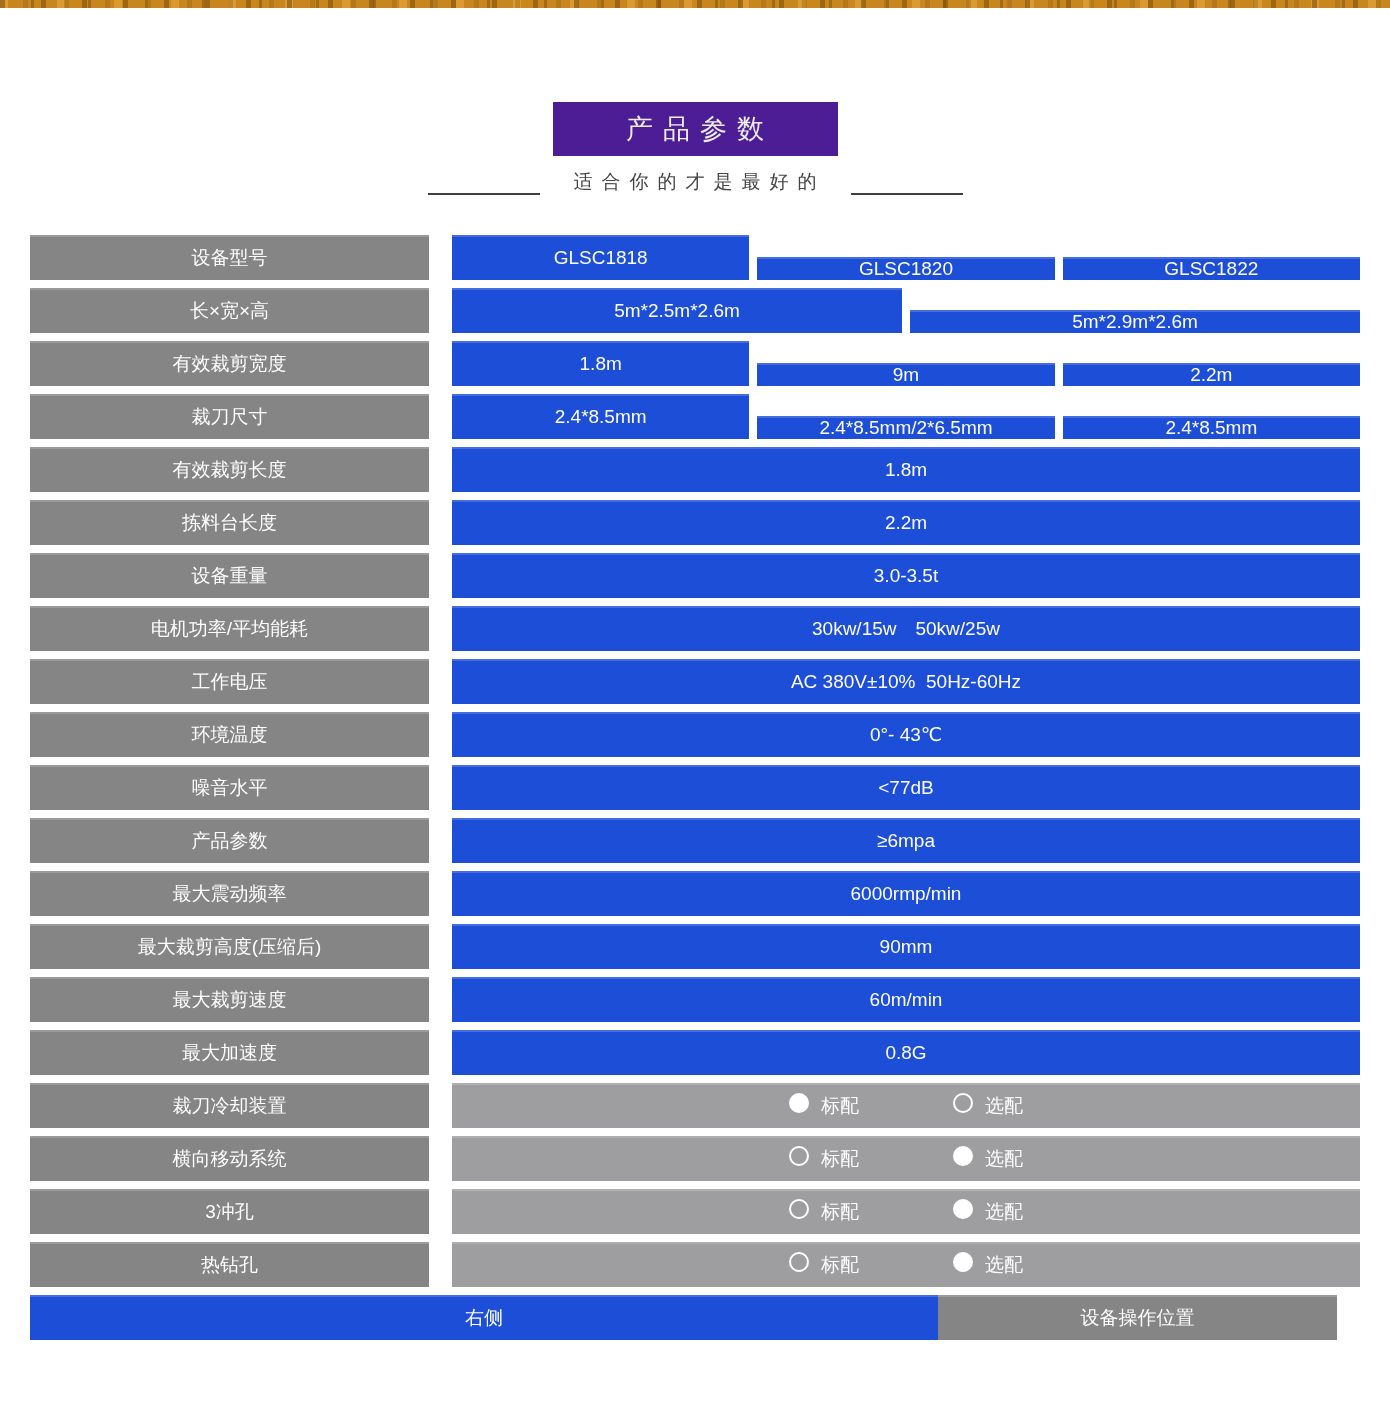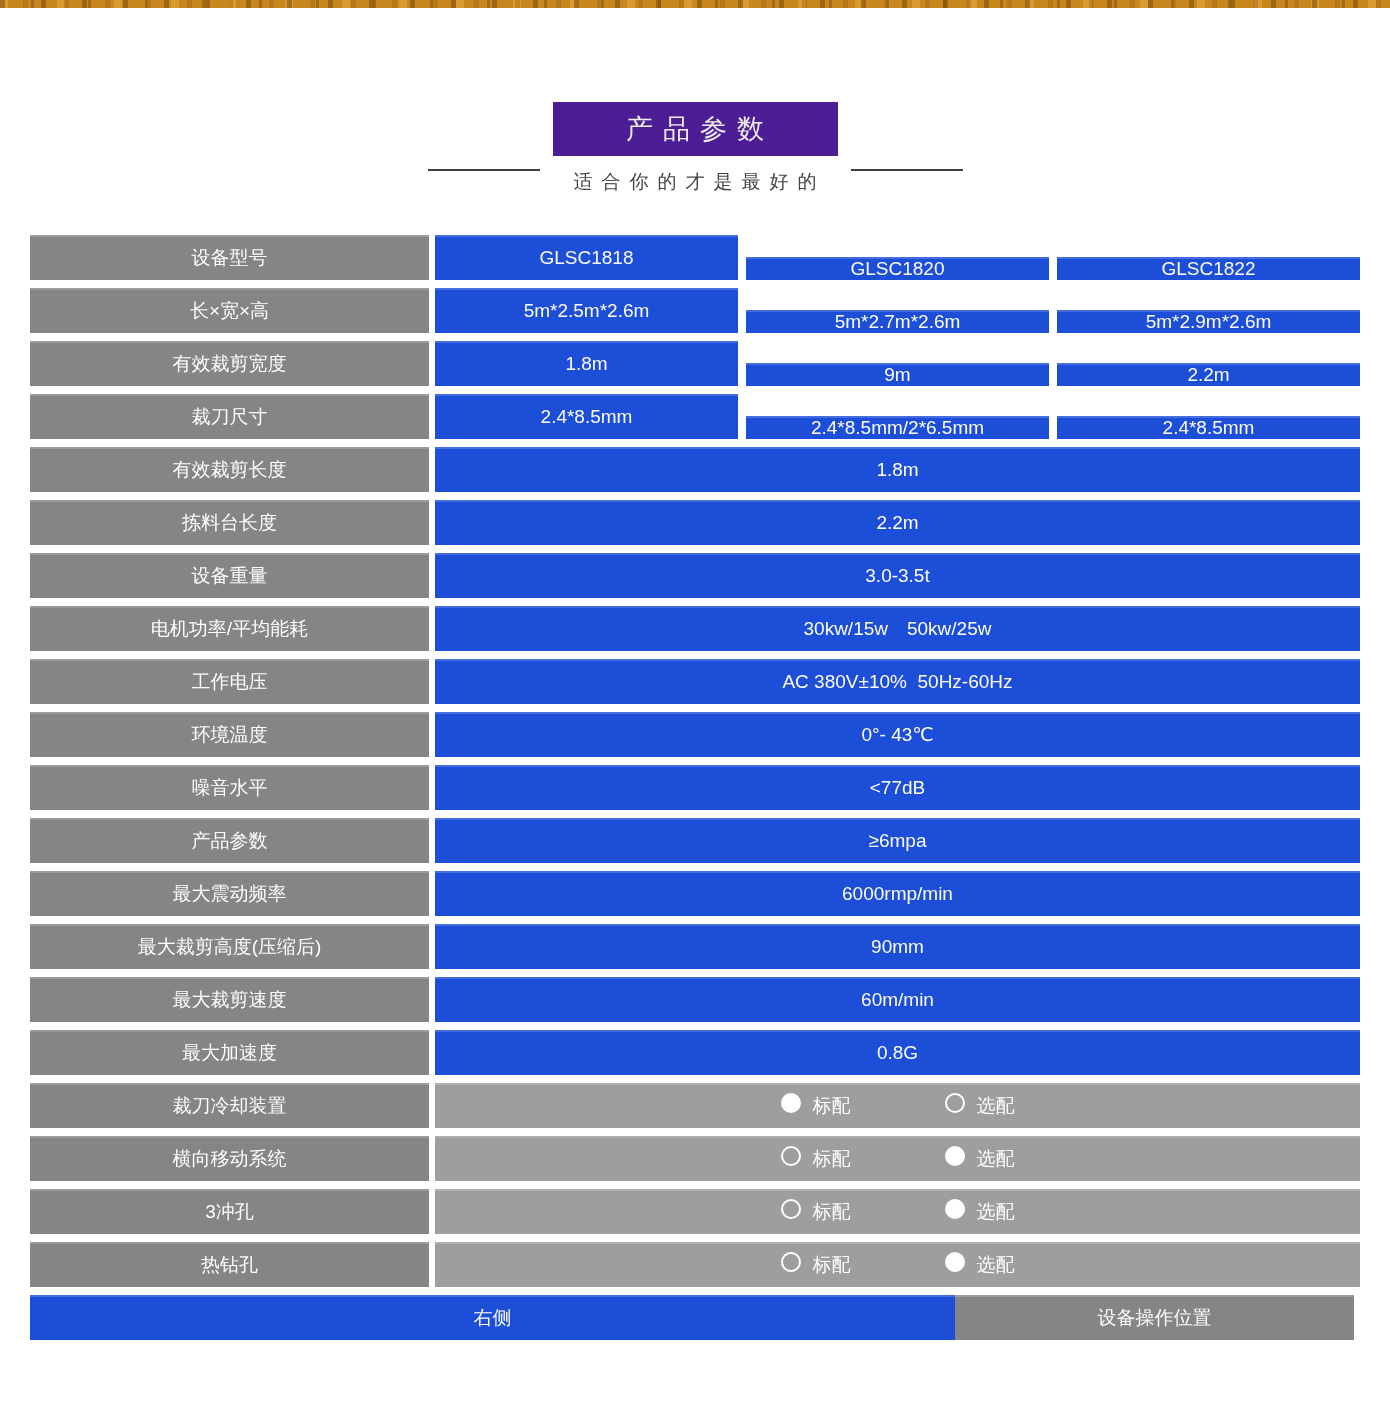--- a/index.html
+++ b/index.html
@@ -33,21 +33,21 @@
     background: #4c1d95;
     color: #ececec;
     font-size: 27px;
     letter-spacing: 10px;
     text-indent: 10px;
     font-weight: 400;
   }
   .subtitle-row {
     margin-top: 13px;
     display: flex;
-    align-items: flex-start;
+    align-items: flex-end;
     justify-content: center;
     gap: 25px;
   }
   .subtitle-line { width: 112px; height: 2px; background: #3f3f3f; }
   .subtitle-text {
     font-size: 19px;
     color: #454545;
     letter-spacing: 9px;
     text-indent: 9px;
     white-space: nowrap;
@@ -68,21 +68,21 @@
     color: #fdfdfd;
     font-size: 19px;
     font-weight: 400;
     box-shadow: inset 0 2px 0 rgba(255,255,255,0.18);
     white-space: pre-wrap;
   }
   .cell-label {
     width: 399px;
     flex: none;
     background: #858585;
-    margin-right: 6px;
+    margin-right: 23px;
   }
   .cell-value { flex: 1; background: #1d4ed8; }
   .cell-value + .cell-value { margin-left: 8px; margin-top: 22px; }
   
   .opt-wrap {
     flex: 1;
     background: #9e9ea0;
     display: flex;
     align-items: center;
     justify-content: center;
@@ -121,21 +121,20 @@
     <div class="spec-row">
       <div class="cell cell-label">设备型号</div>
       <div class="cell cell-value">GLSC1818</div>
       <div class="cell cell-value">GLSC1820</div>
       <div class="cell cell-value">GLSC1822</div>
     </div>
 
     <div class="spec-row">
       <div class="cell cell-label">长×宽×高</div>
       <div class="cell cell-value">5m*2.5m*2.6m</div>
-      <div class="cell cell-value">5m*2.7m*2.6m</div>
       <div class="cell cell-value">5m*2.9m*2.6m</div>
     </div>
 
     <div class="spec-row">
       <div class="cell cell-label">有效裁剪宽度</div>
       <div class="cell cell-value">1.8m</div>
       <div class="cell cell-value">9m</div>
       <div class="cell cell-value">2.2m</div>
     </div>
 

